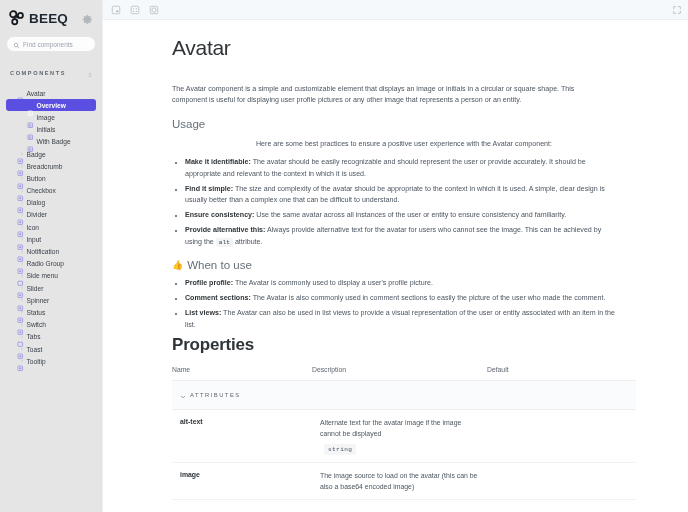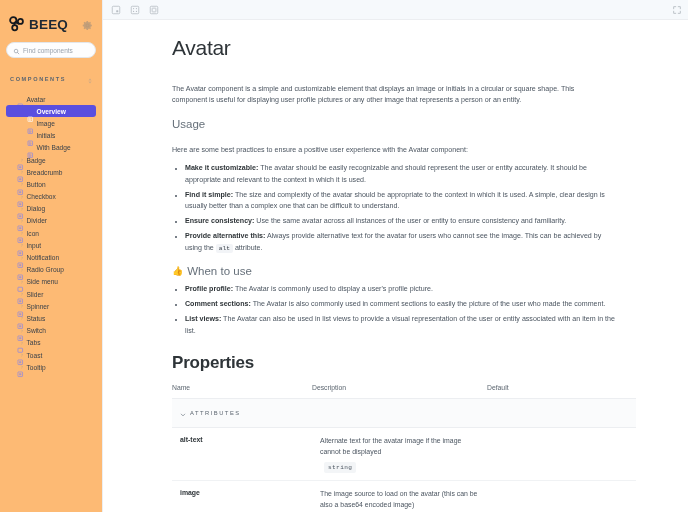--- a/index.html
+++ b/index.html
@@ -7,23 +7,23 @@
     width: 688px; height: 512px;
     font-family: "Liberation Sans", sans-serif;
     background: #f6f9fc;
     overflow: hidden;
   }
   .app { display: flex; width: 688px; height: 512px; }
 
   
   .sidebar {
     width: 103px; height: 512px;
-    background: #fdba74;
+    background: #e5e5e5;
     border-right: 1px solid #eceef1;
-    padding: 13px 6px 0 6px;
+    padding: 7px 6px 0 6px;
     overflow: hidden;
     flex: 0 0 103px;
   }
   .brand-row { display: flex; align-items: center; justify-content: space-between; padding: 2px 2px 0 2px; }
   .brand { display: flex; align-items: center; gap: 3px; }
   .logo-mark { width: 18px; height: 18px; }
   .brand-name { font-size: 13.5px; font-weight: 700; color: #1f2933; letter-spacing: .2px; }
   .gear-btn { width: 13px; height: 13px; opacity: .45; cursor: pointer; }
 
   .search-box {
@@ -77,39 +77,39 @@
   .tb-btn { width: 11px; height: 11px; opacity: .5; cursor: pointer; display: flex; align-items: center; justify-content: center; }
 
   .canvas { flex: 1; background: #fff; overflow: hidden; position: relative; }
   .doc { padding: 16px 52px 0 69px; }
 
   h1.page-title { font-size: 21px; font-weight: 400; color: #2e3438; letter-spacing: -.3px; }
   p.lede { font-size: 7.1px; line-height: 1.62; color: #4b5560; margin-top: 24px; max-width: 425px; }
   h2.sec { font-size: 11.5px; font-weight: 400; color: #66707a; margin-top: 11px; }
   h2.sec.emoji { display: flex; align-items: center; gap: 4px; }
   .emj { font-size: 9px; }
-  p.body { font-size: 7.1px; line-height: 1.6; color: #4b5560; margin-top: 15px; }
+  p.body { font-size: 7.1px; line-height: 1.6; color: #4b5560; margin-top: 9px; text-align: center; }
 
   ul.bullets { margin-top: 7px; padding-left: 13px; }
   ul.bullets li {
     font-size: 7.1px; line-height: 1.62; color: #4b5560;
     margin-bottom: 3.5px; max-width: 432px;
   }
   ul.bullets li::marker { color: #4b5560; font-size: 6px; }
   ul.bullets b { color: #2e3438; font-weight: 700; }
   code.inl {
     font-family: "Liberation Mono", monospace;
     font-size: 6.2px;
     background: #f2f4f7;
     border-radius: 2px;
     padding: 1px 3px;
     color: #3b424a;
   }
 
-  h2.props { font-size: 17px; font-weight: 700; color: #2e3438; margin-top: 16px; letter-spacing: -.2px; }
+  h2.props { font-size: 17px; font-weight: 700; color: #2e3438; margin-top: 4px; letter-spacing: -.2px; }
 
   table.props-tbl { width: 100%; border-collapse: collapse; margin-top: 11px; }
   table.props-tbl th {
     text-align: left;
     font-size: 6.8px; font-weight: 400; color: #5c6670;
     padding: 0 0 7px 0;
   }
   th.c-name { width: 140px; padding-left: 8px; }
   th.c-desc { width: 175px; }
   th.c-def  { width: auto; }
@@ -444,21 +444,21 @@
 
     <div class="canvas">
       <div class="doc">
 
         <h1 class="page-title">Avatar</h1>
         <p class="lede">The Avatar component is a simple and customizable element that displays an image or initials in a circular or square shape. This component is useful for displaying user profile pictures or any other image that represents a person or an entity.</p>
 
         <h2 class="sec">Usage</h2>
         <p class="body">Here are some best practices to ensure a positive user experience with the Avatar component:</p>
         <ul class="bullets" id="usage-bullets">
-            <li><b>Make it customizable:</b><span> The avatar should be easily recognizable and should represent the user or entity accurately. It should be appropriate and relevant to the context in which it is used.</span></li>
+            <li><b>Make it identifiable:</b><span> The avatar should be easily recognizable and should represent the user or provide accurately. It should be appropriate and relevant to the context in which it is used.</span></li>
             <li><b>Find it simple:</b><span> The size and complexity of the avatar should be appropriate to the context in which it is used. A simple, clear design is usually better than a complex one that can be difficult to understand.</span></li>
             <li><b>Ensure consistency:</b><span> Use the same avatar across all instances of the user or entity to ensure consistency and familiarity.</span></li>
             <li><b>Provide alternative this:</b><span> Always provide alternative text for the avatar for users who cannot see the image. This can be achieved by using the </span><code class="inl">alt</code><span> attribute.</span></li>
           </ul>
 
         <h2 class="sec emoji">
           <span class="emj">👍</span>
           <span>When to use</span>
         </h2>
         <ul class="bullets" id="wtu-bullets">

